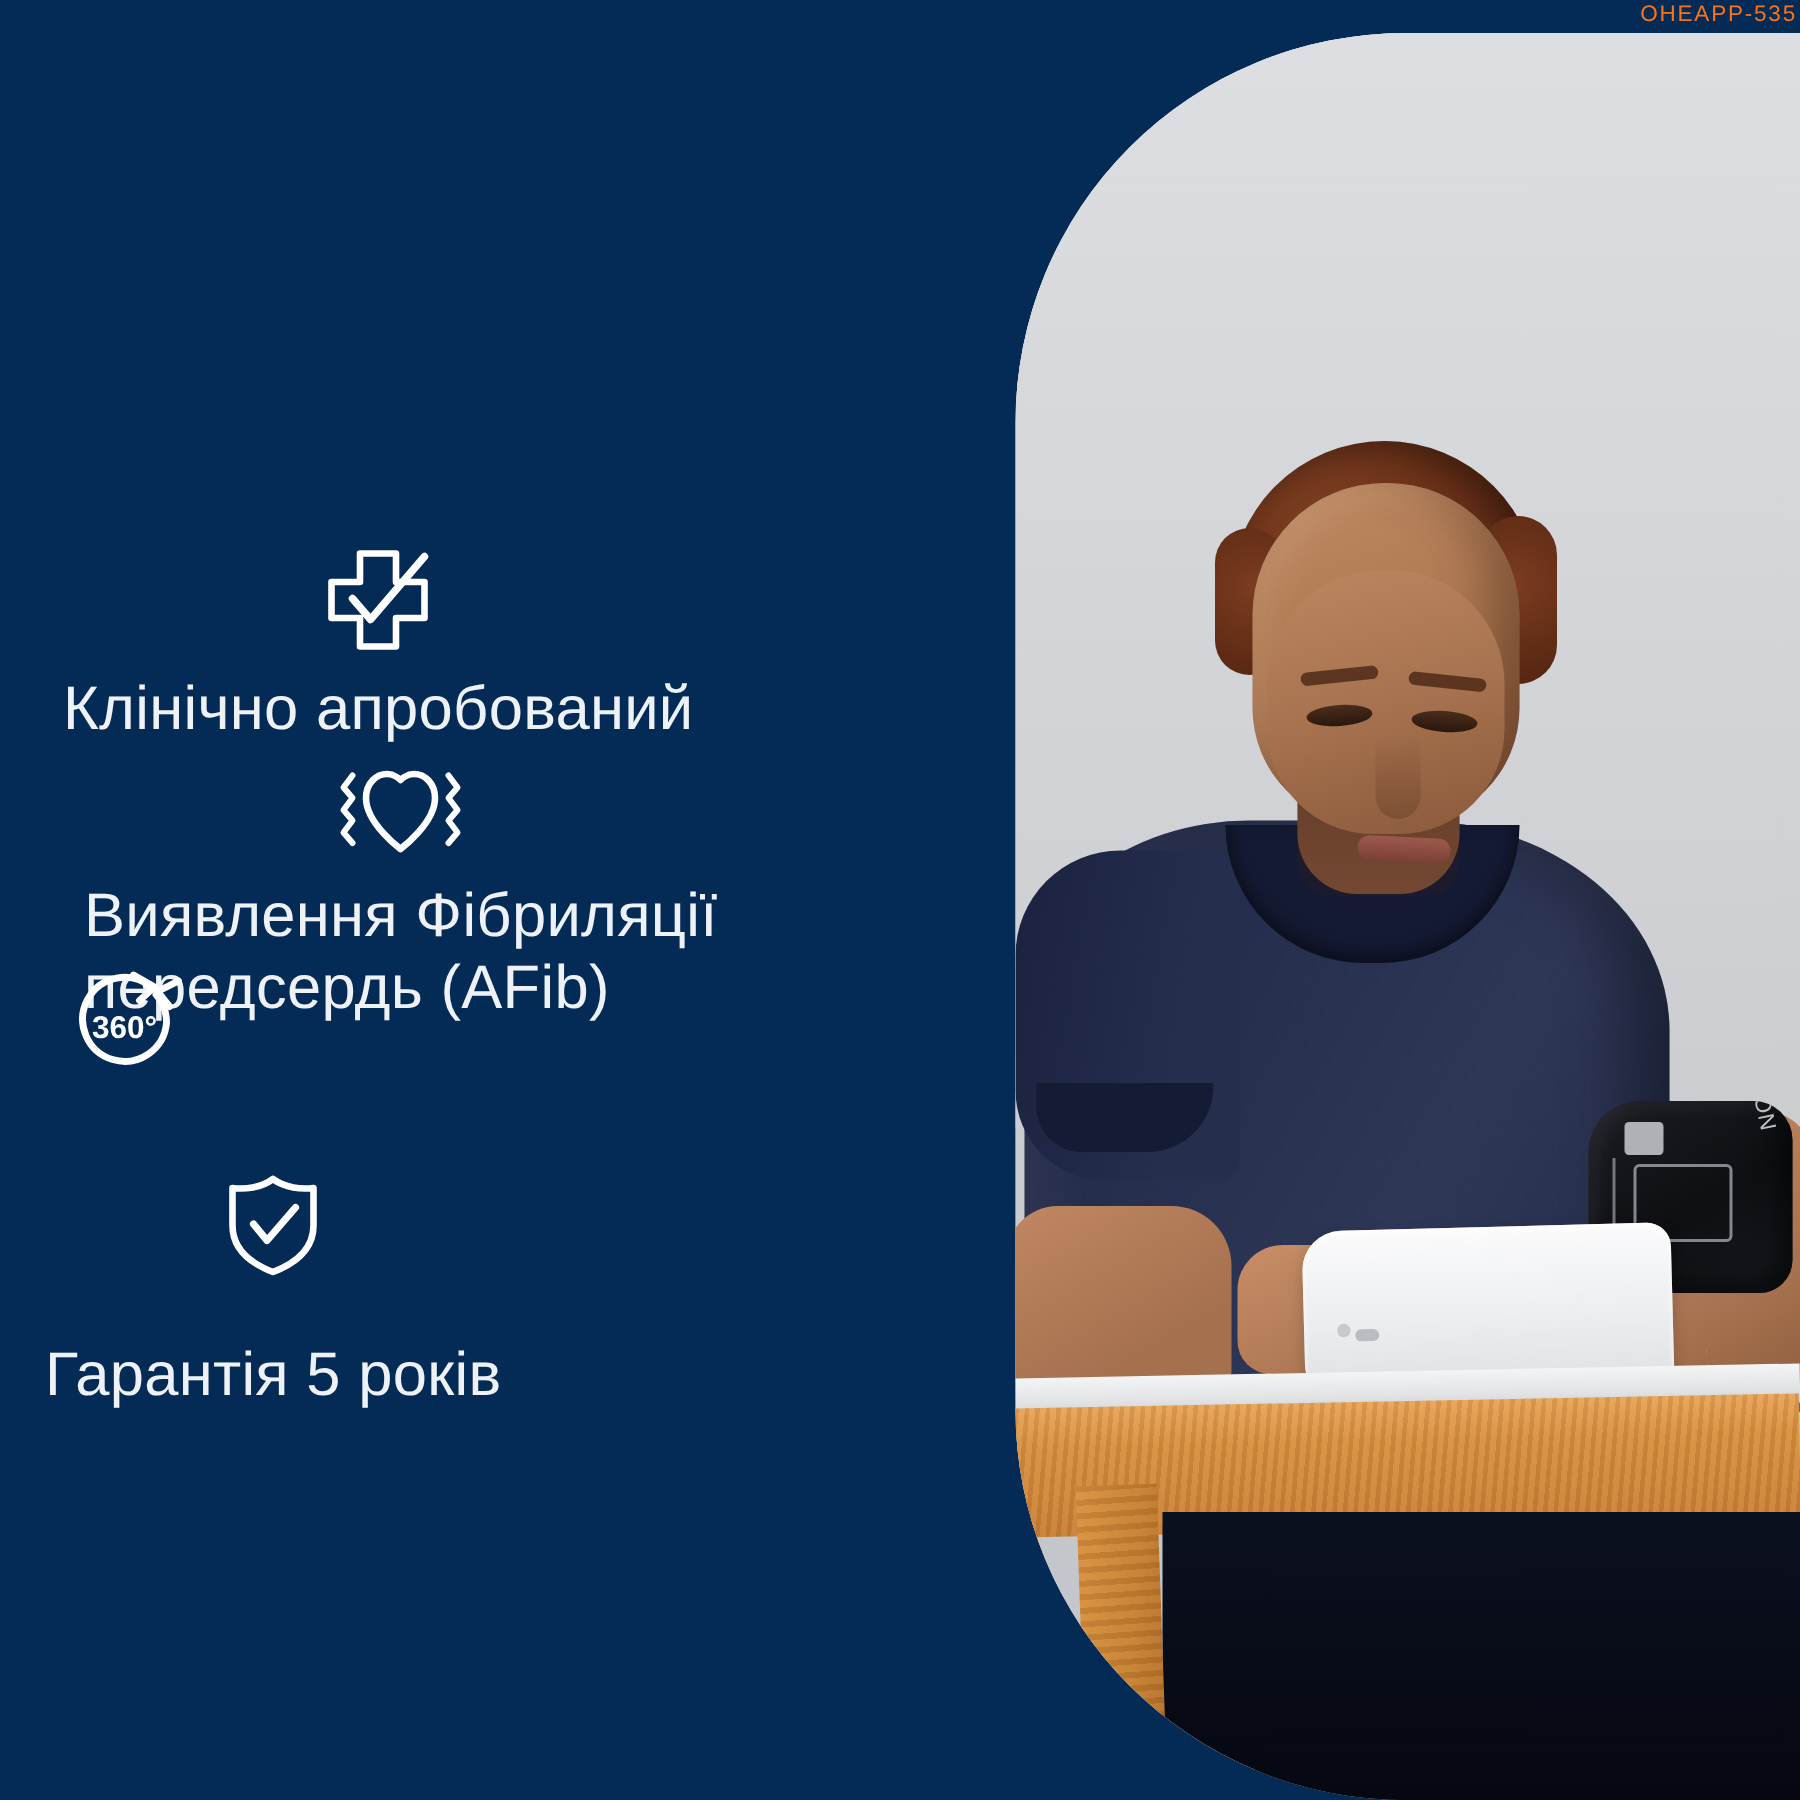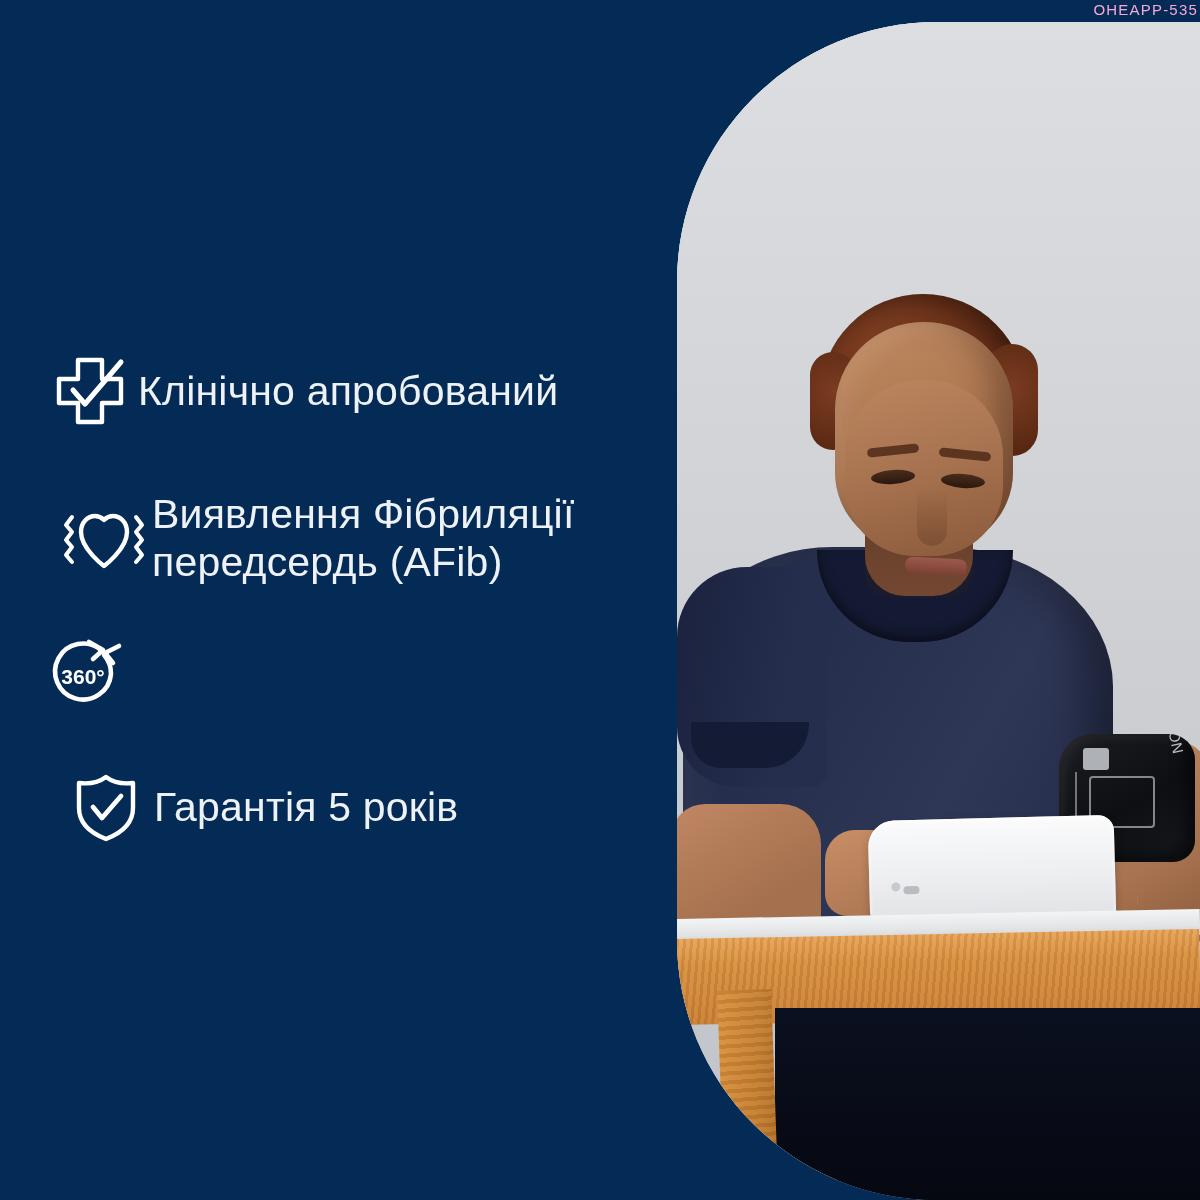--- a/index.html
+++ b/index.html
@@ -251,44 +251,44 @@
     background:#0a0d18;
     border-radius:30px 30px 0 0;
   }
 
   
   .features {
     position:absolute; left:0; top:0; width:677px; height:1200px;
   }
   .feature {
     position:absolute;
-    display:flex; align-items:center; gap:0;
+    display:flex; align-items:center; gap:0;flex-direction:column;
   }
   .feature .ico {
     width:96px; flex:0 0 96px;
     display:flex; align-items:center; justify-content:center;
   }
   .feature .txt {
     color:#eef2f6;
     font-size:41px;
     line-height:1.18;
     font-weight:300;
     letter-spacing:.2px;
     white-space:pre-line;
     font-family:"Liberation Sans", sans-serif;
   }
   #feat-0 { left:42px; top:352px; }
   #feat-1 { left:56px; top:490px; }
   #feat-2 { left:42px; top:632px; }
-  #feat-3 { left:58px; top:768px; }
+  #feat-3 { left:30px; top:768px;gap:28px; }
 
   
   .watermark{
     position:absolute; right:2px; top:1px;
-    color:#f9a8d4; font-size:15px; letter-spacing:1.2px;
+    color:#f97316; font-size:15px; letter-spacing:1.2px;
     font-family:"Liberation Sans", sans-serif;
     z-index:50;
   }
 </style>
 </head>
 <body>
 
 <div class="banner">
 
   <div class="photo-panel">

